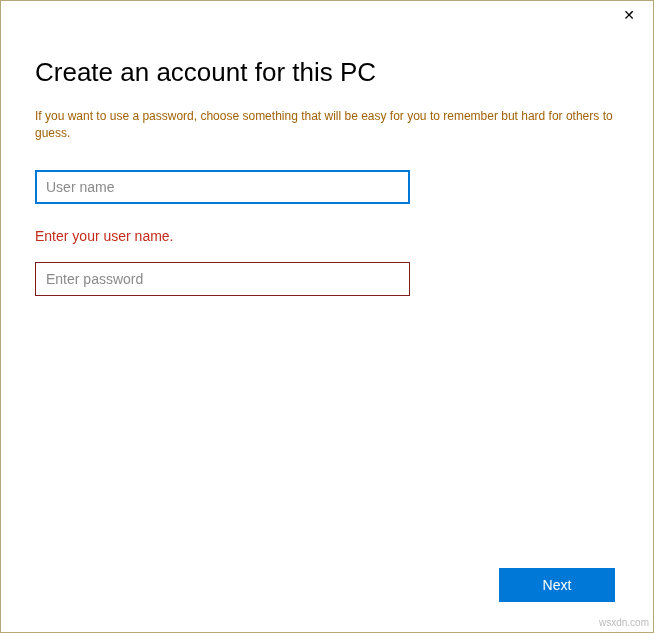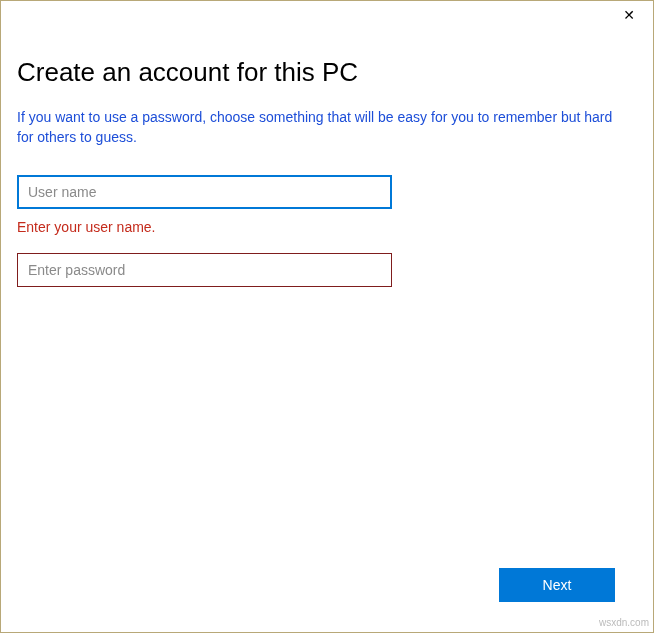--- a/index.html
+++ b/index.html
@@ -29,41 +29,41 @@
       padding-right: 18px;
     }
     .close-icon {
       font-size: 14px;
       line-height: 1;
       cursor: pointer;
       font-family: Arial, sans-serif;
     }
     .content {
       flex: 1;
-      padding: 28px 38px 0 16px;
+      padding: 28px 38px 0 34px;
     }
     h1.title {
       font-size: 26px;
       font-weight: 400;
       color: #000;
       margin-bottom: 20px;
     }
     .description {
-      font-size: 14px;
+      font-size: 12px;
       line-height: 1.4;
       margin-bottom: 28px;
-      color: #1d4ed8;
+      color: #a16207;
     }
     .section-label {
       font-weight: 600;
       font-size: 14px;
       margin-bottom: 12px;
     }
     .field-wrap {
-      margin-bottom: 10px;
+      margin-bottom: 24px;
     }
     input[type="text"],
     input[type="password"] {
       width: 375px;
       height: 34px;
       border: 1px solid #7f1d1d;
       padding: 0 10px;
       font-size: 14px;
       font-family: inherit;
       outline: none;

